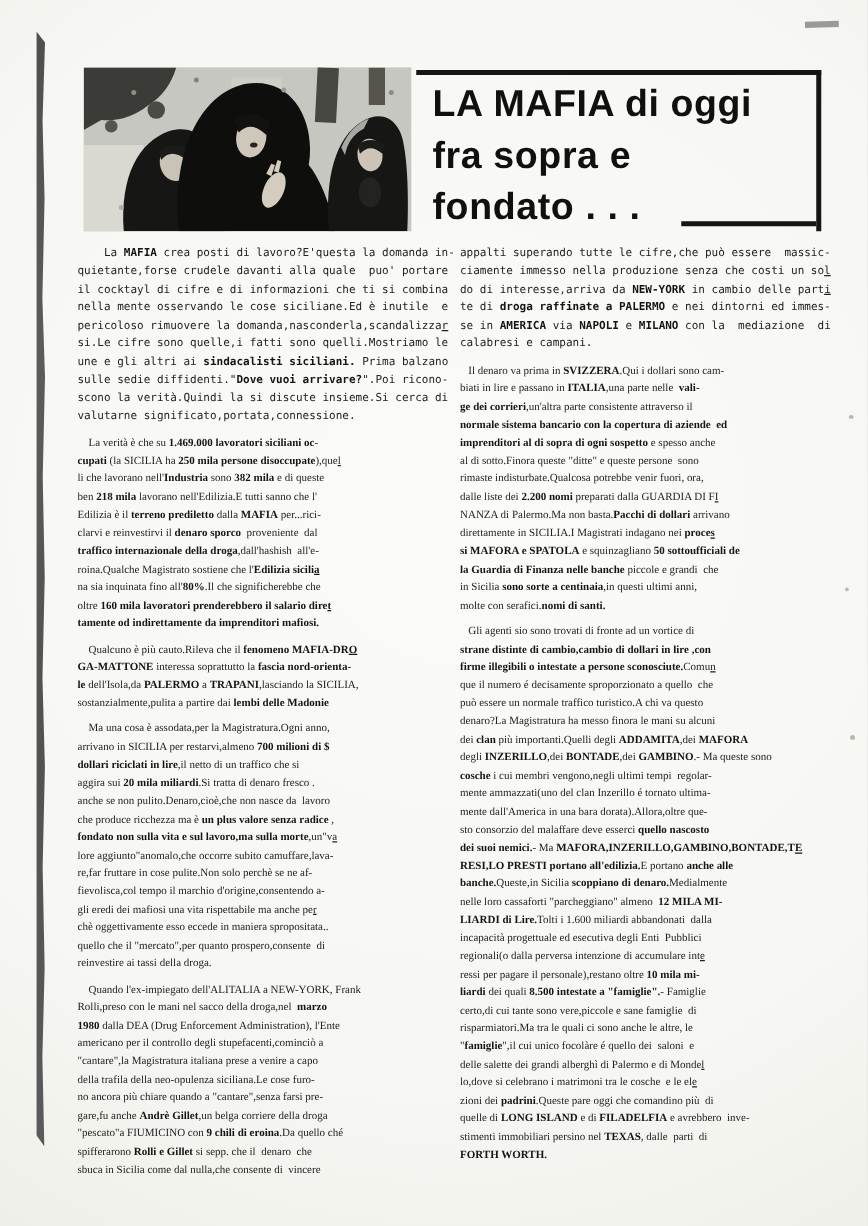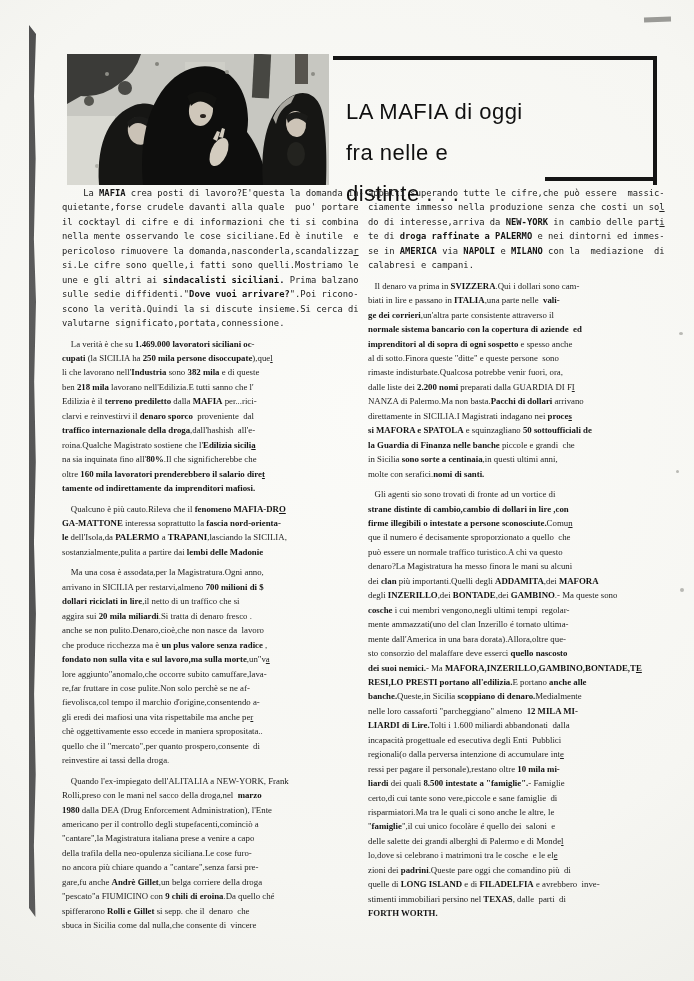--- a/index.html
+++ b/index.html
@@ -36,27 +36,27 @@
   .title-box{
     position:absolute;left:333px;top:56px;width:320px;height:125px;
     border-top:4px solid #151515;border-right:4px solid #151515;
   }
   .title-underline{
     position:absolute;left:545px;top:177px;width:108px;height:4px;background:#151515;
   }
   .headline{
     position:absolute;left:346px;top:63px;width:300px;
     font-family:"Liberation Sans","DejaVu Sans",sans-serif;
-    font-weight:normal;font-size:22px;line-height:41px;letter-spacing:0.5px;
-    color:#101010;white-space:pre;margin-top:28px;
+    font-weight:bold;font-size:30px;line-height:41px;letter-spacing:0.5px;
+    color:#101010;white-space:pre;
   }
 
   
   .col{
-    position:absolute;top:186px;width:302px;
+    position:absolute;top:196px;width:302px;
     font-size:8.8px;line-height:14.45px;
     white-space:pre;color:#222;
   }
   .col-left{left:62px;}
   .col-right{left:368px;}
   .par + .par{margin-top:6px;font-family:Liberation Serif, serif;}
   .b{font-weight:bold;color:#151515;}
   .u{text-decoration:underline;}
 </style>
 </head>
@@ -104,18 +104,18 @@
       <circle cx="40" cy="20" r="2" fill="#8d8d86"></circle>
       <circle cx="160" cy="18" r="2" fill="#9a9a92"></circle>
       <circle cx="90" cy="10" r="2" fill="#84847d"></circle>
       <circle cx="30" cy="112" r="2" fill="#b0b0a8"></circle>
       <circle cx="246" cy="20" r="2" fill="#8d8d86"></circle>
     </svg>
   </div>
 
   <div class="title-box"></div>
   <div class="title-underline"></div>
-  <div class="headline"><span>LA MAFIA di oggi</span><br><span>fra nelle e</span><br><span>distinte . . .</span></div>
+  <div class="headline"><span>LA MAFIA di oggi</span><br><span>fra sopra e</span><br><span>fondato . . .</span></div>
 
   <div class="col col-left"><div class="par"><div class="line"><span>    La </span><span class="b">MAFIA</span><span> crea posti di lavoro?E'questa la domanda in-</span></div><div class="line"><span>quietante,forse crudele davanti alla quale  puo' portare</span></div><div class="line"><span>il cocktayl di cifre e di informazioni che ti si combina</span></div><div class="line"><span>nella mente osservando le cose siciliane.Ed è inutile  e</span></div><div class="line"><span>pericoloso rimuovere la domanda,nasconderla,scandalizza</span><span class="u">r</span></div><div class="line"><span>si.Le cifre sono quelle,i fatti sono quelli.Mostriamo le</span></div><div class="line"><span>une e gli altri ai </span><span class="b">sindacalisti siciliani.</span><span> Prima balzano</span></div><div class="line"><span>sulle sedie diffidenti."</span><span class="b">Dove vuoi arrivare?</span><span>".Poi ricono-</span></div><div class="line"><span>scono la verità.Quindi la si discute insieme.Si cerca di</span></div><div class="line"><span>valutarne significato,portata,connessione.</span></div></div><div class="par"><div class="line"><span>    La verità è che su </span><span class="b">1.469.000 lavoratori siciliani oc</span><span>-</span></div><div class="line"><span class="b">cupati</span><span> (la SICILIA ha </span><span class="b">250 mila persone disoccupate</span><span>),que</span><span class="u">l</span></div><div class="line"><span>li che lavorano nell'</span><span class="b">Industria</span><span> sono </span><span class="b">382 mila</span><span> e di queste</span></div><div class="line"><span>ben </span><span class="b">218 mila</span><span> lavorano nell'Edilizia.E tutti sanno che l'</span></div><div class="line"><span>Edilizia è il </span><span class="b">terreno prediletto</span><span> dalla </span><span class="b">MAFIA</span><span> per...rici-</span></div><div class="line"><span>clarvi e reinvestirvi il </span><span class="b">denaro sporco</span><span>  proveniente  dal</span></div><div class="line"><span class="b">traffico internazionale della droga</span><span>,dall'hashish  all'e-</span></div><div class="line"><span>roina.Qualche Magistrato sostiene che l'</span><span class="b">Edilizia sicili</span><span class="b u">a</span></div><div class="line"><span>na sia inquinata fino all'</span><span class="b">80%</span><span>.Il che significherebbe che</span></div><div class="line"><span>oltre </span><span class="b">160 mila lavoratori prenderebbero il salario dire</span><span class="b u">t</span></div><div class="line"><span class="b">tamente od indirettamente da imprenditori mafiosi.</span></div></div><div class="par"><div class="line"><span>    Qualcuno è più cauto.Rileva che il </span><span class="b">fenomeno MAFIA-DR</span><span class="b u">O</span></div><div class="line"><span class="b">GA-MATTONE</span><span> interessa soprattutto la </span><span class="b">fascia nord-orienta-</span></div><div class="line"><span class="b">le</span><span> dell'Isola,da </span><span class="b">PALERMO</span><span> a </span><span class="b">TRAPANI</span><span>,lasciando la SICILIA,</span></div><div class="line"><span>sostanzialmente,pulita a partire dai </span><span class="b">lembi delle Madonie</span></div></div><div class="par"><div class="line"><span>    Ma una cosa è assodata,per la Magistratura.Ogni anno,</span></div><div class="line"><span>arrivano in SICILIA per restarvi,almeno </span><span class="b">700 milioni di $</span></div><div class="line"><span class="b">dollari riciclati in lire</span><span>,il netto di un traffico che si</span></div><div class="line"><span>aggira sui </span><span class="b">20 mila miliardi</span><span>.Si tratta di denaro fresco .</span></div><div class="line"><span>anche se non pulito.Denaro,cioè,che non nasce da  lavoro</span></div><div class="line"><span>che produce ricchezza ma è </span><span class="b">un plus valore senza radice</span><span> ,</span></div><div class="line"><span class="b">fondato non sulla vita e sul lavoro,ma sulla morte</span><span>,un"v</span><span class="u">a</span></div><div class="line"><span>lore aggiunto"anomalo,che occorre subito camuffare,lava-</span></div><div class="line"><span>re,far fruttare in cose pulite.Non solo perchè se ne af-</span></div><div class="line"><span>fievolisca,col tempo il marchio d'origine,consentendo a-</span></div><div class="line"><span>gli eredi dei mafiosi una vita rispettabile ma anche pe</span><span class="u">r</span></div><div class="line"><span>chè oggettivamente esso eccede in maniera spropositata..</span></div><div class="line"><span>quello che il "mercato",per quanto prospero,consente  di</span></div><div class="line"><span>reinvestire ai tassi della droga.</span></div></div><div class="par"><div class="line"><span>    Quando l'ex-impiegato dell'ALITALIA a NEW-YORK, Frank</span></div><div class="line"><span>Rolli,preso con le mani nel sacco della droga,nel  </span><span class="b">marzo</span></div><div class="line"><span class="b">1980</span><span> dalla DEA (Drug Enforcement Administration), l'Ente</span></div><div class="line"><span>americano per il controllo degli stupefacenti,cominciò a</span></div><div class="line"><span>"cantare",la Magistratura italiana prese a venire a capo</span></div><div class="line"><span>della trafila della neo-opulenza siciliana.Le cose furo-</span></div><div class="line"><span>no ancora più chiare quando a "cantare",senza farsi pre-</span></div><div class="line"><span>gare,fu anche </span><span class="b">Andrè Gillet</span><span>,un belga corriere della droga</span></div><div class="line"><span>"pescato"a FIUMICINO con </span><span class="b">9 chili di eroina</span><span>.Da quello ché</span></div><div class="line"><span>spifferarono </span><span class="b">Rolli e Gillet</span><span> si sepp. che il  denaro  che</span></div><div class="line"><span>sbuca in Sicilia come dal nulla,che consente di  vincere</span></div></div></div>
   <div class="col col-right"><div class="par"><div class="line"><span>appalti superando tutte le cifre,che può essere  massic-</span></div><div class="line"><span>ciamente immesso nella produzione senza che costi un so</span><span class="u">l</span></div><div class="line"><span>do di interesse,arriva da </span><span class="b">NEW-YORK</span><span> in cambio delle part</span><span class="u">i</span></div><div class="line"><span>te di </span><span class="b">droga raffinate a PALERMO</span><span> e nei dintorni ed immes-</span></div><div class="line"><span>se in </span><span class="b">AMERICA</span><span> via </span><span class="b">NAPOLI</span><span> e </span><span class="b">MILANO</span><span> con la  mediazione  di</span></div><div class="line"><span>calabresi e campani.</span></div></div><div class="par"><div class="line"><span>   Il denaro va prima in </span><span class="b">SVIZZERA</span><span>.Qui i dollari sono cam-</span></div><div class="line"><span>biati in lire e passano in </span><span class="b">ITALIA</span><span>,una parte nelle  </span><span class="b">vali-</span></div><div class="line"><span class="b">ge dei corrieri</span><span>,un'altra parte consistente attraverso il</span></div><div class="line"><span class="b">normale sistema bancario con la copertura di aziende  ed</span></div><div class="line"><span class="b">imprenditori al di sopra di ogni sospetto</span><span> e spesso anche</span></div><div class="line"><span>al di sotto.Finora queste "ditte" e queste persone  sono</span></div><div class="line"><span>rimaste indisturbate.Qualcosa potrebbe venir fuori, ora,</span></div><div class="line"><span>dalle liste dei </span><span class="b">2.200 nomi</span><span> preparati dalla GUARDIA DI F</span><span class="u">I</span></div><div class="line"><span>NANZA di Palermo.Ma non basta.</span><span class="b">Pacchi di dollari</span><span> arrivano</span></div><div class="line"><span>direttamente in SICILIA.I Magistrati indagano nei </span><span class="b">proce</span><span class="b u">s</span></div><div class="line"><span class="b">si MAFORA e SPATOLA</span><span> e squinzagliano </span><span class="b">50 sottoufficiali de</span></div><div class="line"><span class="b">la Guardia di Finanza nelle banche</span><span> piccole e grandi  che</span></div><div class="line"><span>in Sicilia </span><span class="b">sono sorte a centinaia</span><span>,in questi ultimi anni,</span></div><div class="line"><span>molte con serafici.</span><span class="b">nomi di santi.</span></div></div><div class="par"><div class="line"><span>   Gli agenti sio sono trovati di fronte ad un vortice di</span></div><div class="line"><span class="b">strane distinte di cambio,cambio di dollari in lire ,con</span></div><div class="line"><span class="b">firme illegibili o intestate a persone sconosciute.</span><span>Comu</span><span class="u">n</span></div><div class="line"><span>que il numero é decisamente sproporzionato a quello  che</span></div><div class="line"><span>può essere un normale traffico turistico.A chi va questo</span></div><div class="line"><span>denaro?La Magistratura ha messo finora le mani su alcuni</span></div><div class="line"><span>dei </span><span class="b">clan</span><span> più importanti.Quelli degli </span><span class="b">ADDAMITA</span><span>,dei </span><span class="b">MAFORA</span></div><div class="line"><span>degli </span><span class="b">INZERILLO</span><span>,dei </span><span class="b">BONTADE</span><span>,dei </span><span class="b">GAMBINO</span><span>.- Ma queste sono</span></div><div class="line"><span class="b">cosche</span><span> i cui membri vengono,negli ultimi tempi  regolar-</span></div><div class="line"><span>mente ammazzati(uno del clan Inzerillo é tornato ultima-</span></div><div class="line"><span>mente dall'America in una bara dorata).Allora,oltre que-</span></div><div class="line"><span>sto consorzio del malaffare deve esserci </span><span class="b">quello nascosto</span></div><div class="line"><span class="b">dei suoi nemici.</span><span>- Ma </span><span class="b">MAFORA,INZERILLO,GAMBINO,BONTADE,T</span><span class="b u">E</span></div><div class="line"><span class="b">RESI,LO PRESTI portano all'edilizia.</span><span>E portano </span><span class="b">anche alle</span></div><div class="line"><span class="b">banche.</span><span>Queste,in Sicilia </span><span class="b">scoppiano di denaro.</span><span>Medialmente</span></div><div class="line"><span>nelle loro cassaforti "parcheggiano" almeno  </span><span class="b">12 MILA MI-</span></div><div class="line"><span class="b">LIARDI di Lire.</span><span>Tolti i 1.600 miliardi abbandonati  dalla</span></div><div class="line"><span>incapacità progettuale ed esecutiva degli Enti  Pubblici</span></div><div class="line"><span>regionali(o dalla perversa intenzione di accumulare int</span><span class="u">e</span></div><div class="line"><span>ressi per pagare il personale),restano oltre </span><span class="b">10 mila mi-</span></div><div class="line"><span class="b">liardi</span><span> dei quali </span><span class="b">8.500 intestate a "famiglie".</span><span>- Famiglie</span></div><div class="line"><span>certo,di cui tante sono vere,piccole e sane famiglie  di</span></div><div class="line"><span>risparmiatori.Ma tra le quali ci sono anche le altre, le</span></div><div class="line"><span>"</span><span class="b">famiglie</span><span>",il cui unico focolàre é quello dei  saloni  e</span></div><div class="line"><span>delle salette dei grandi alberghì di Palermo e di Monde</span><span class="u">l</span></div><div class="line"><span>lo,dove si celebrano i matrimoni tra le cosche  e le el</span><span class="u">e</span></div><div class="line"><span>zioni dei </span><span class="b">padrini</span><span>.Queste pare oggi che comandino più  di</span></div><div class="line"><span>quelle di </span><span class="b">LONG ISLAND</span><span> e di </span><span class="b">FILADELFIA</span><span> e avrebbero  inve-</span></div><div class="line"><span>stimenti immobiliari persino nel </span><span class="b">TEXAS</span><span>, dalle  parti  di</span></div><div class="line"><span class="b">FORTH WORTH.</span></div></div></div>
 
 </div>
 
 </body></html>

